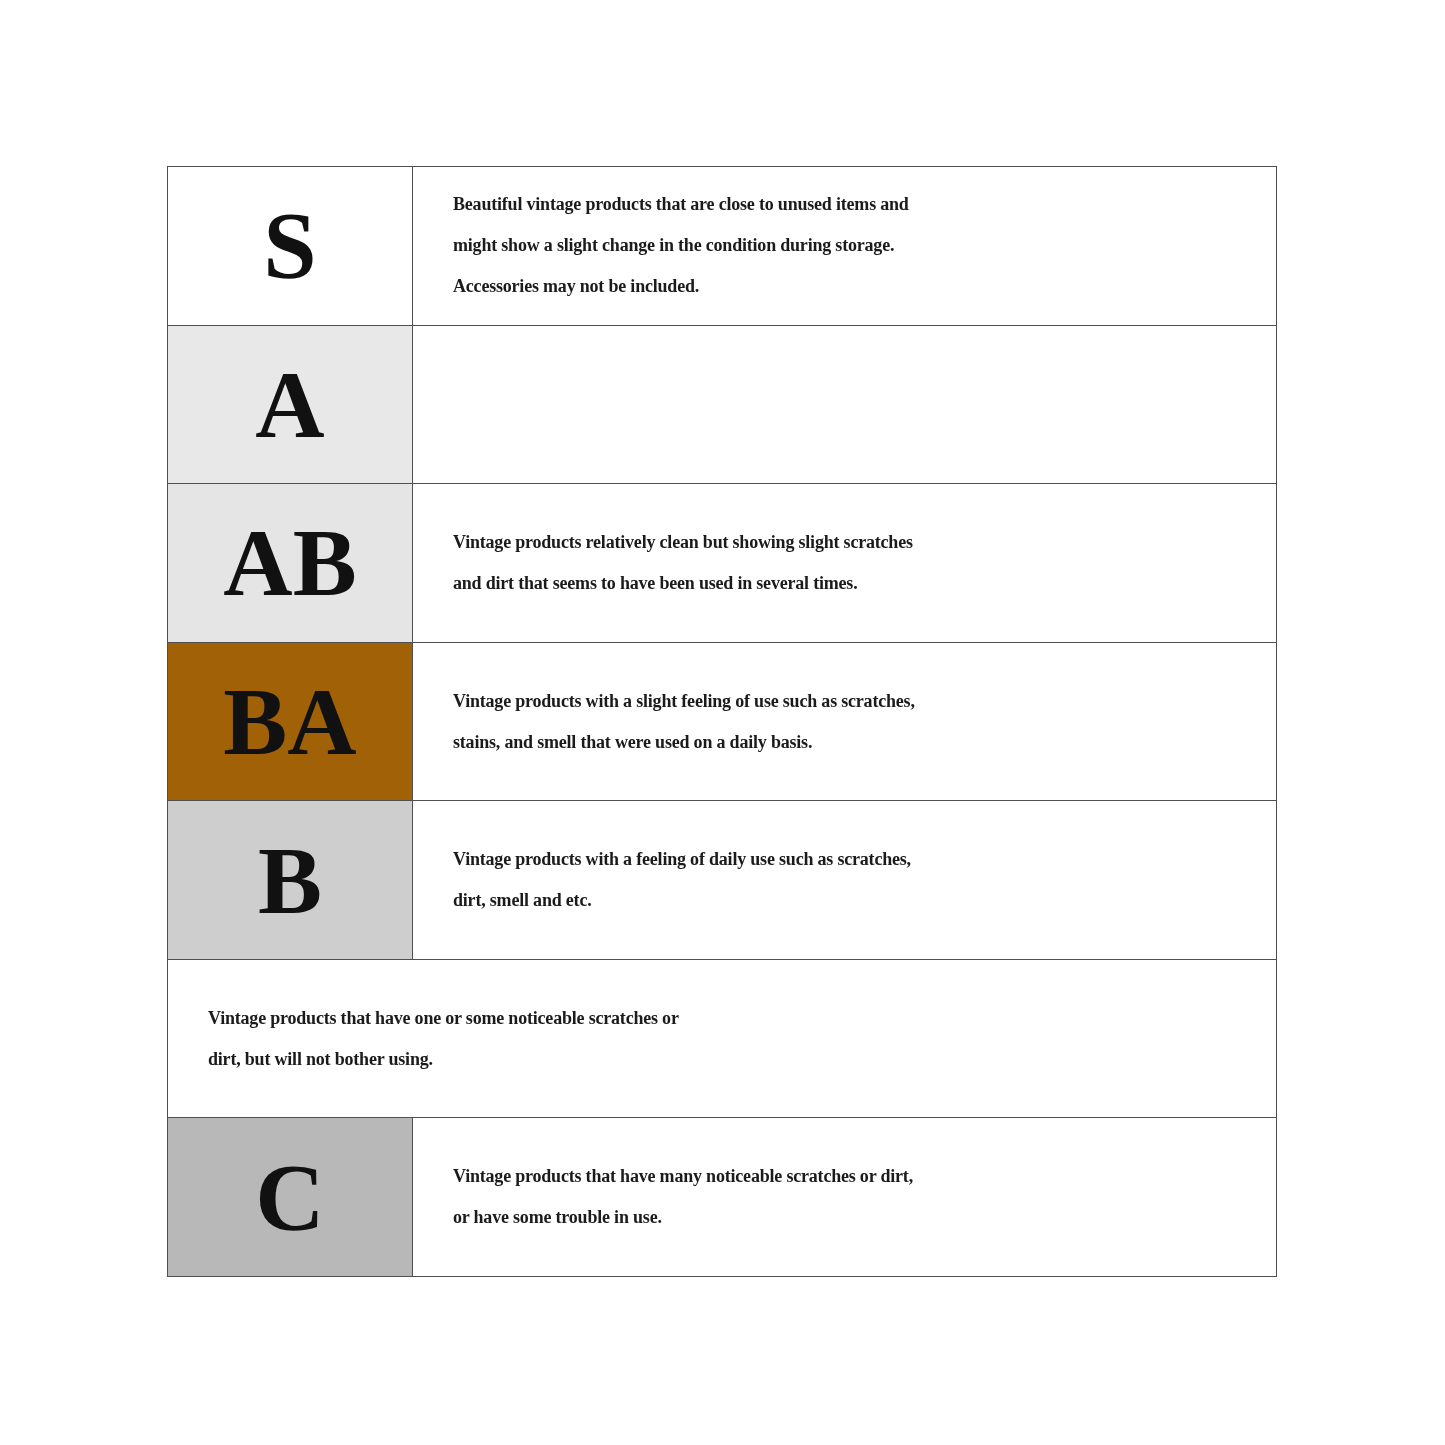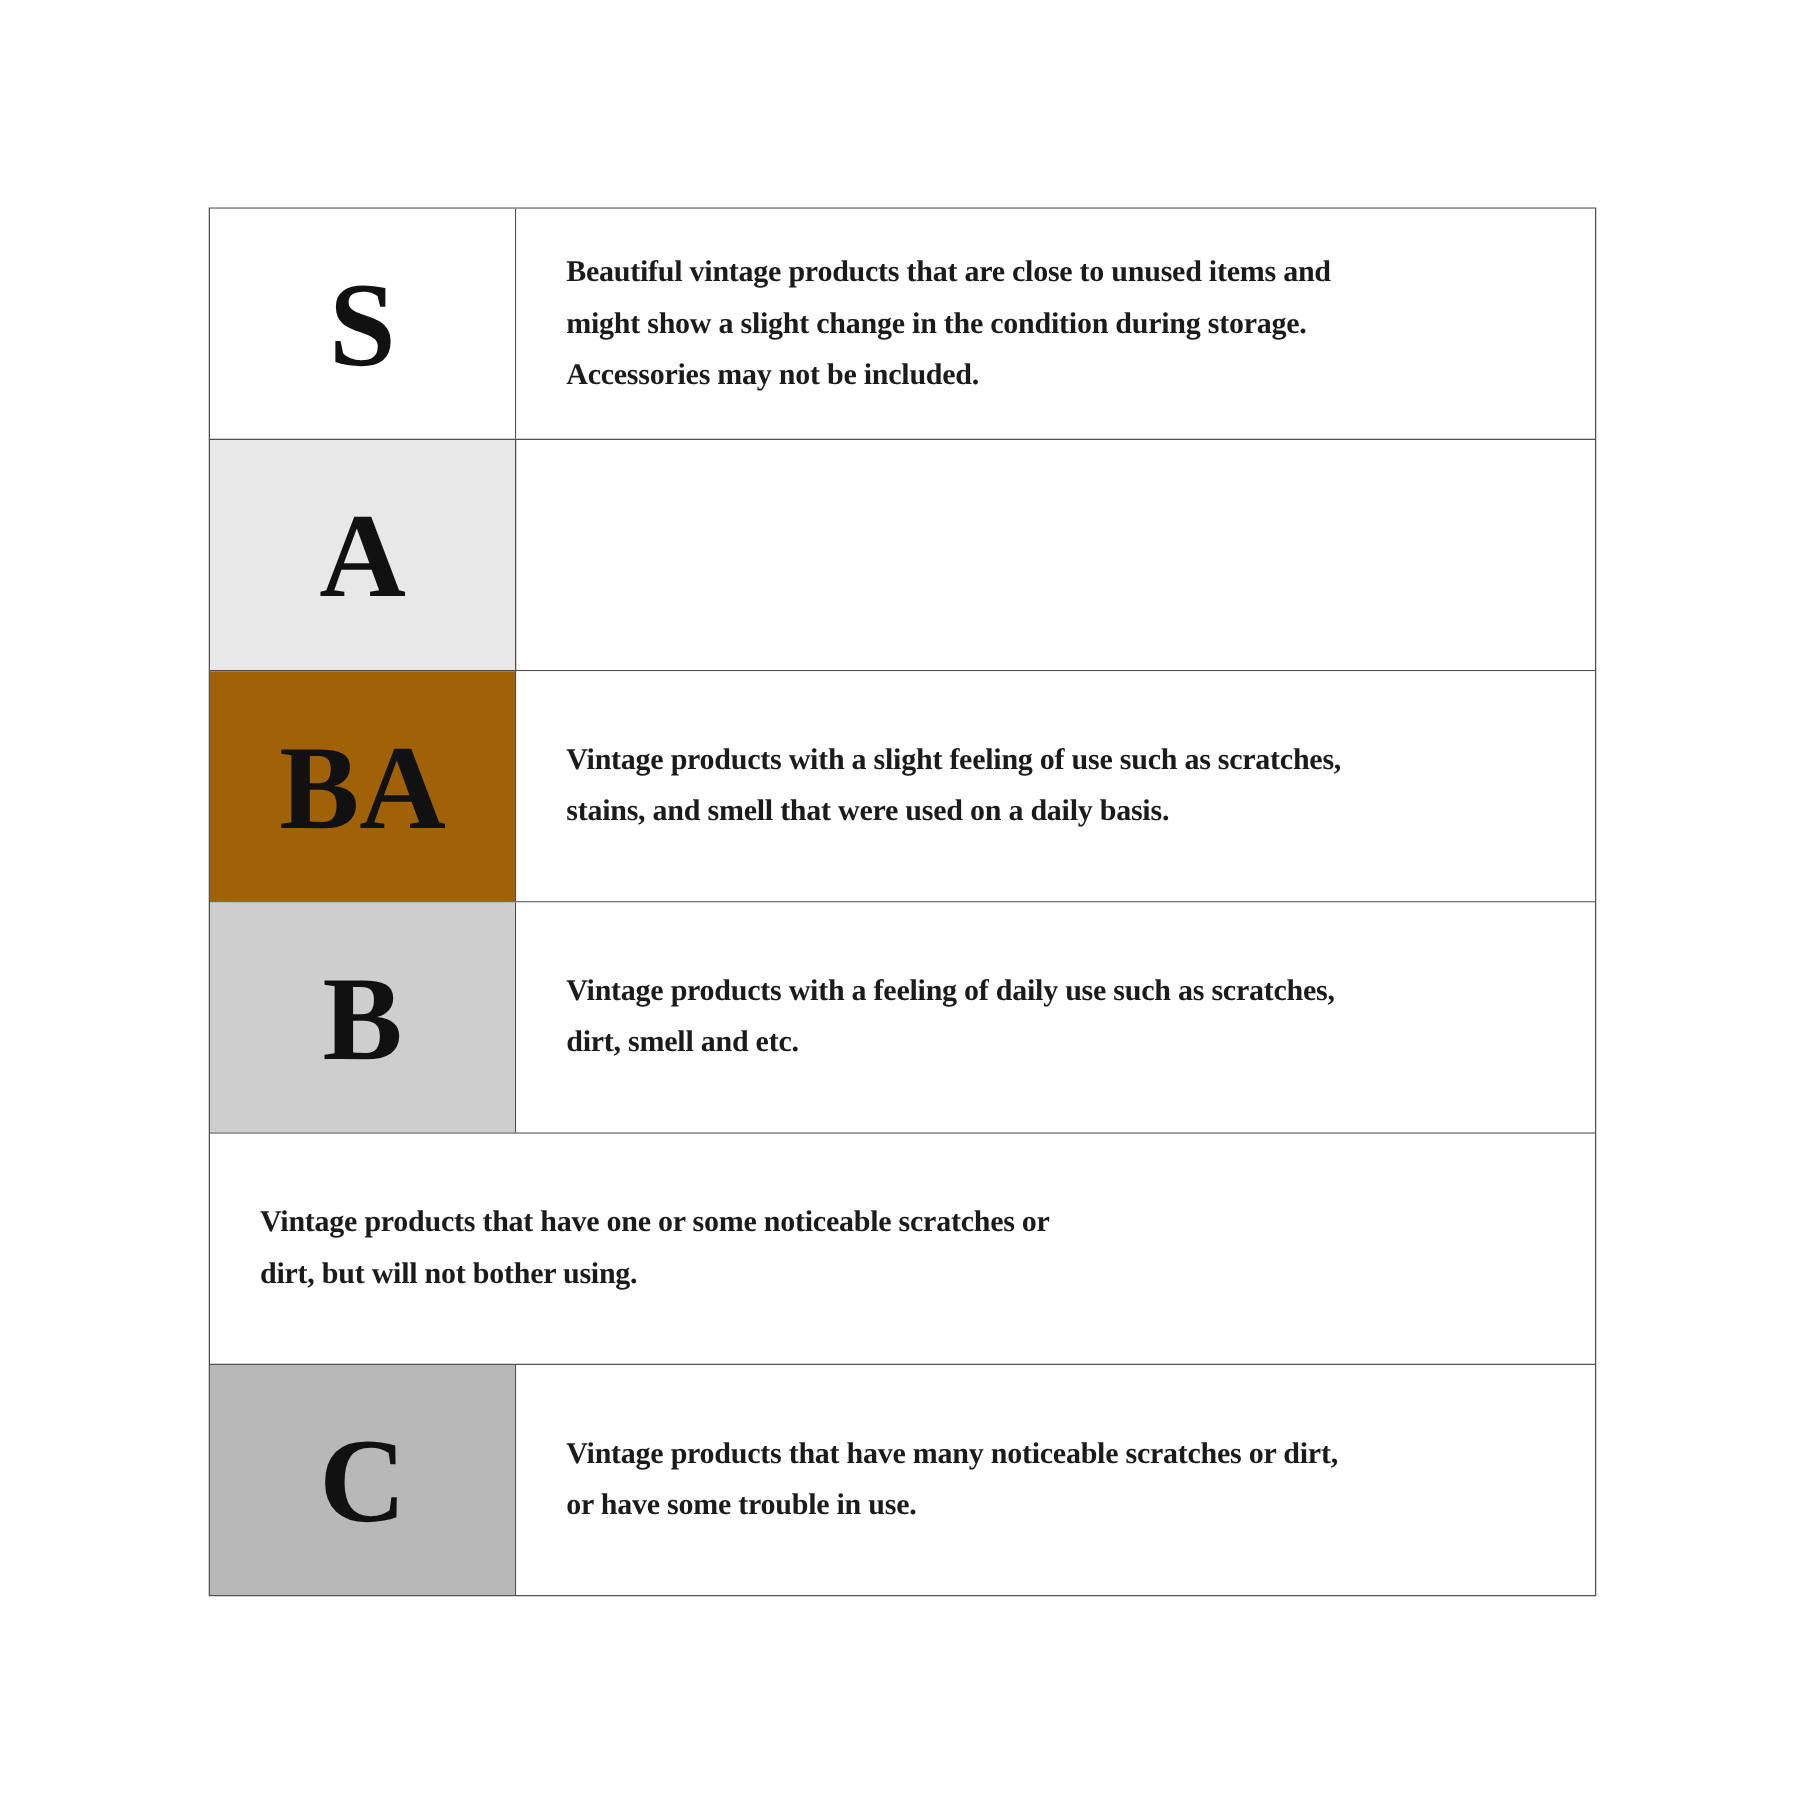--- a/index.html
+++ b/index.html
@@ -53,21 +53,21 @@
   .desc-cell {
     flex: 1 1 auto;
     display: flex;
     align-items: center;
     padding: 0 18px 0 40px;
     overflow: hidden;
     background: #ffffff;
   }
   .desc-text {
     margin: 0;
-    font-size: 24px;
+    font-size: 18px;
     line-height: 41px;
     font-weight: 700;
     letter-spacing: -0.2px;
     color: #1b1b1b;
     white-space: nowrap;
   }
 </style>
 </head>
 <body>
 
@@ -78,20 +78,26 @@
       <div class="cell grade-cell" style="background: rgb(255, 255, 255);">S</div>
       <div class="cell desc-cell">
         <p class="desc-text">Beautiful vintage products that are close to unused items and<br>might show a slight change in the condition during storage.<br>Accessories may not be included.</p>
       </div>
     </div>
 
     <div class="row">
       <div class="cell grade-cell" style="background: rgb(232, 232, 232);">A</div>
     </div>
 
+    <div class="row">
+      <div class="cell grade-cell" style="background: rgb(229, 229, 229);">AB</div>
+      <div class="cell desc-cell">
+        <p class="desc-text">Vintage products relatively clean but showing slight scratches<br>and dirt that seems to have been used in several times.</p>
+      </div>
+    </div>
 
     <div class="row">
       <div class="cell grade-cell" style="background: #a16207;">BA</div>
       <div class="cell desc-cell">
         <p class="desc-text">Vintage products with a slight feeling of use such as scratches,<br>stains, and smell that were used on a daily basis.</p>
       </div>
     </div>
 
     <div class="row">
       <div class="cell grade-cell" style="background: rgb(206, 206, 206);">B</div>

